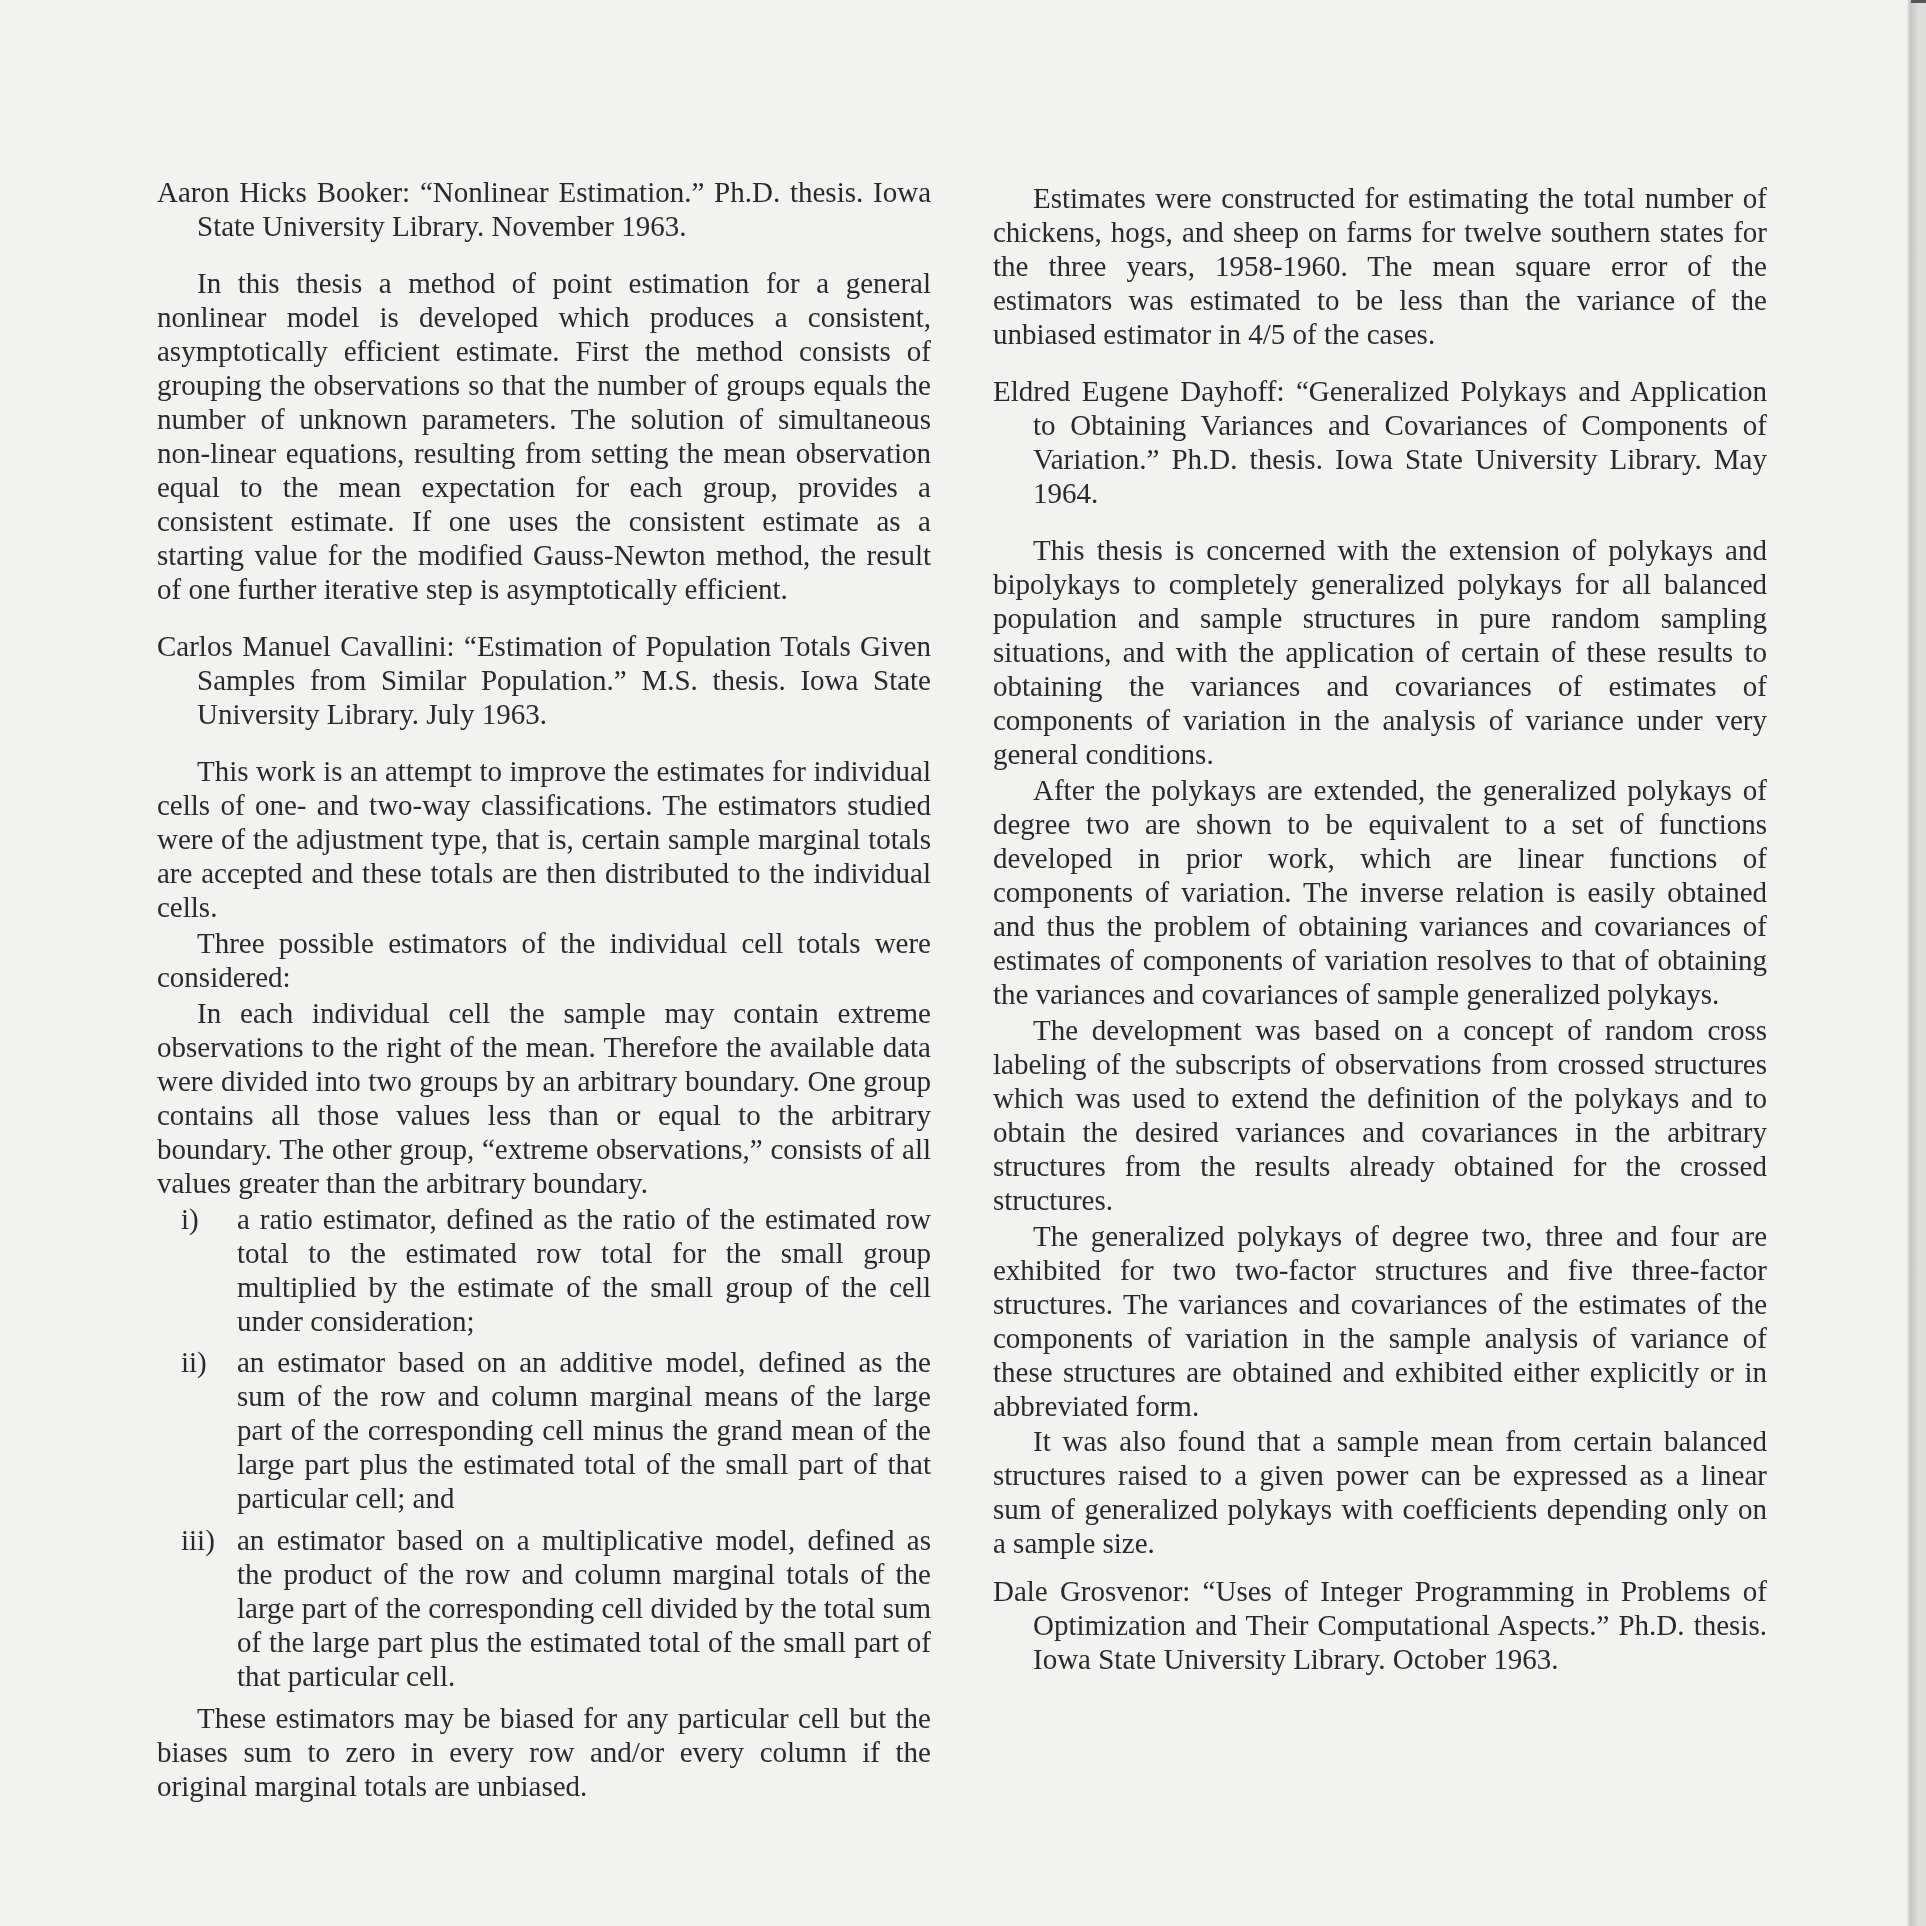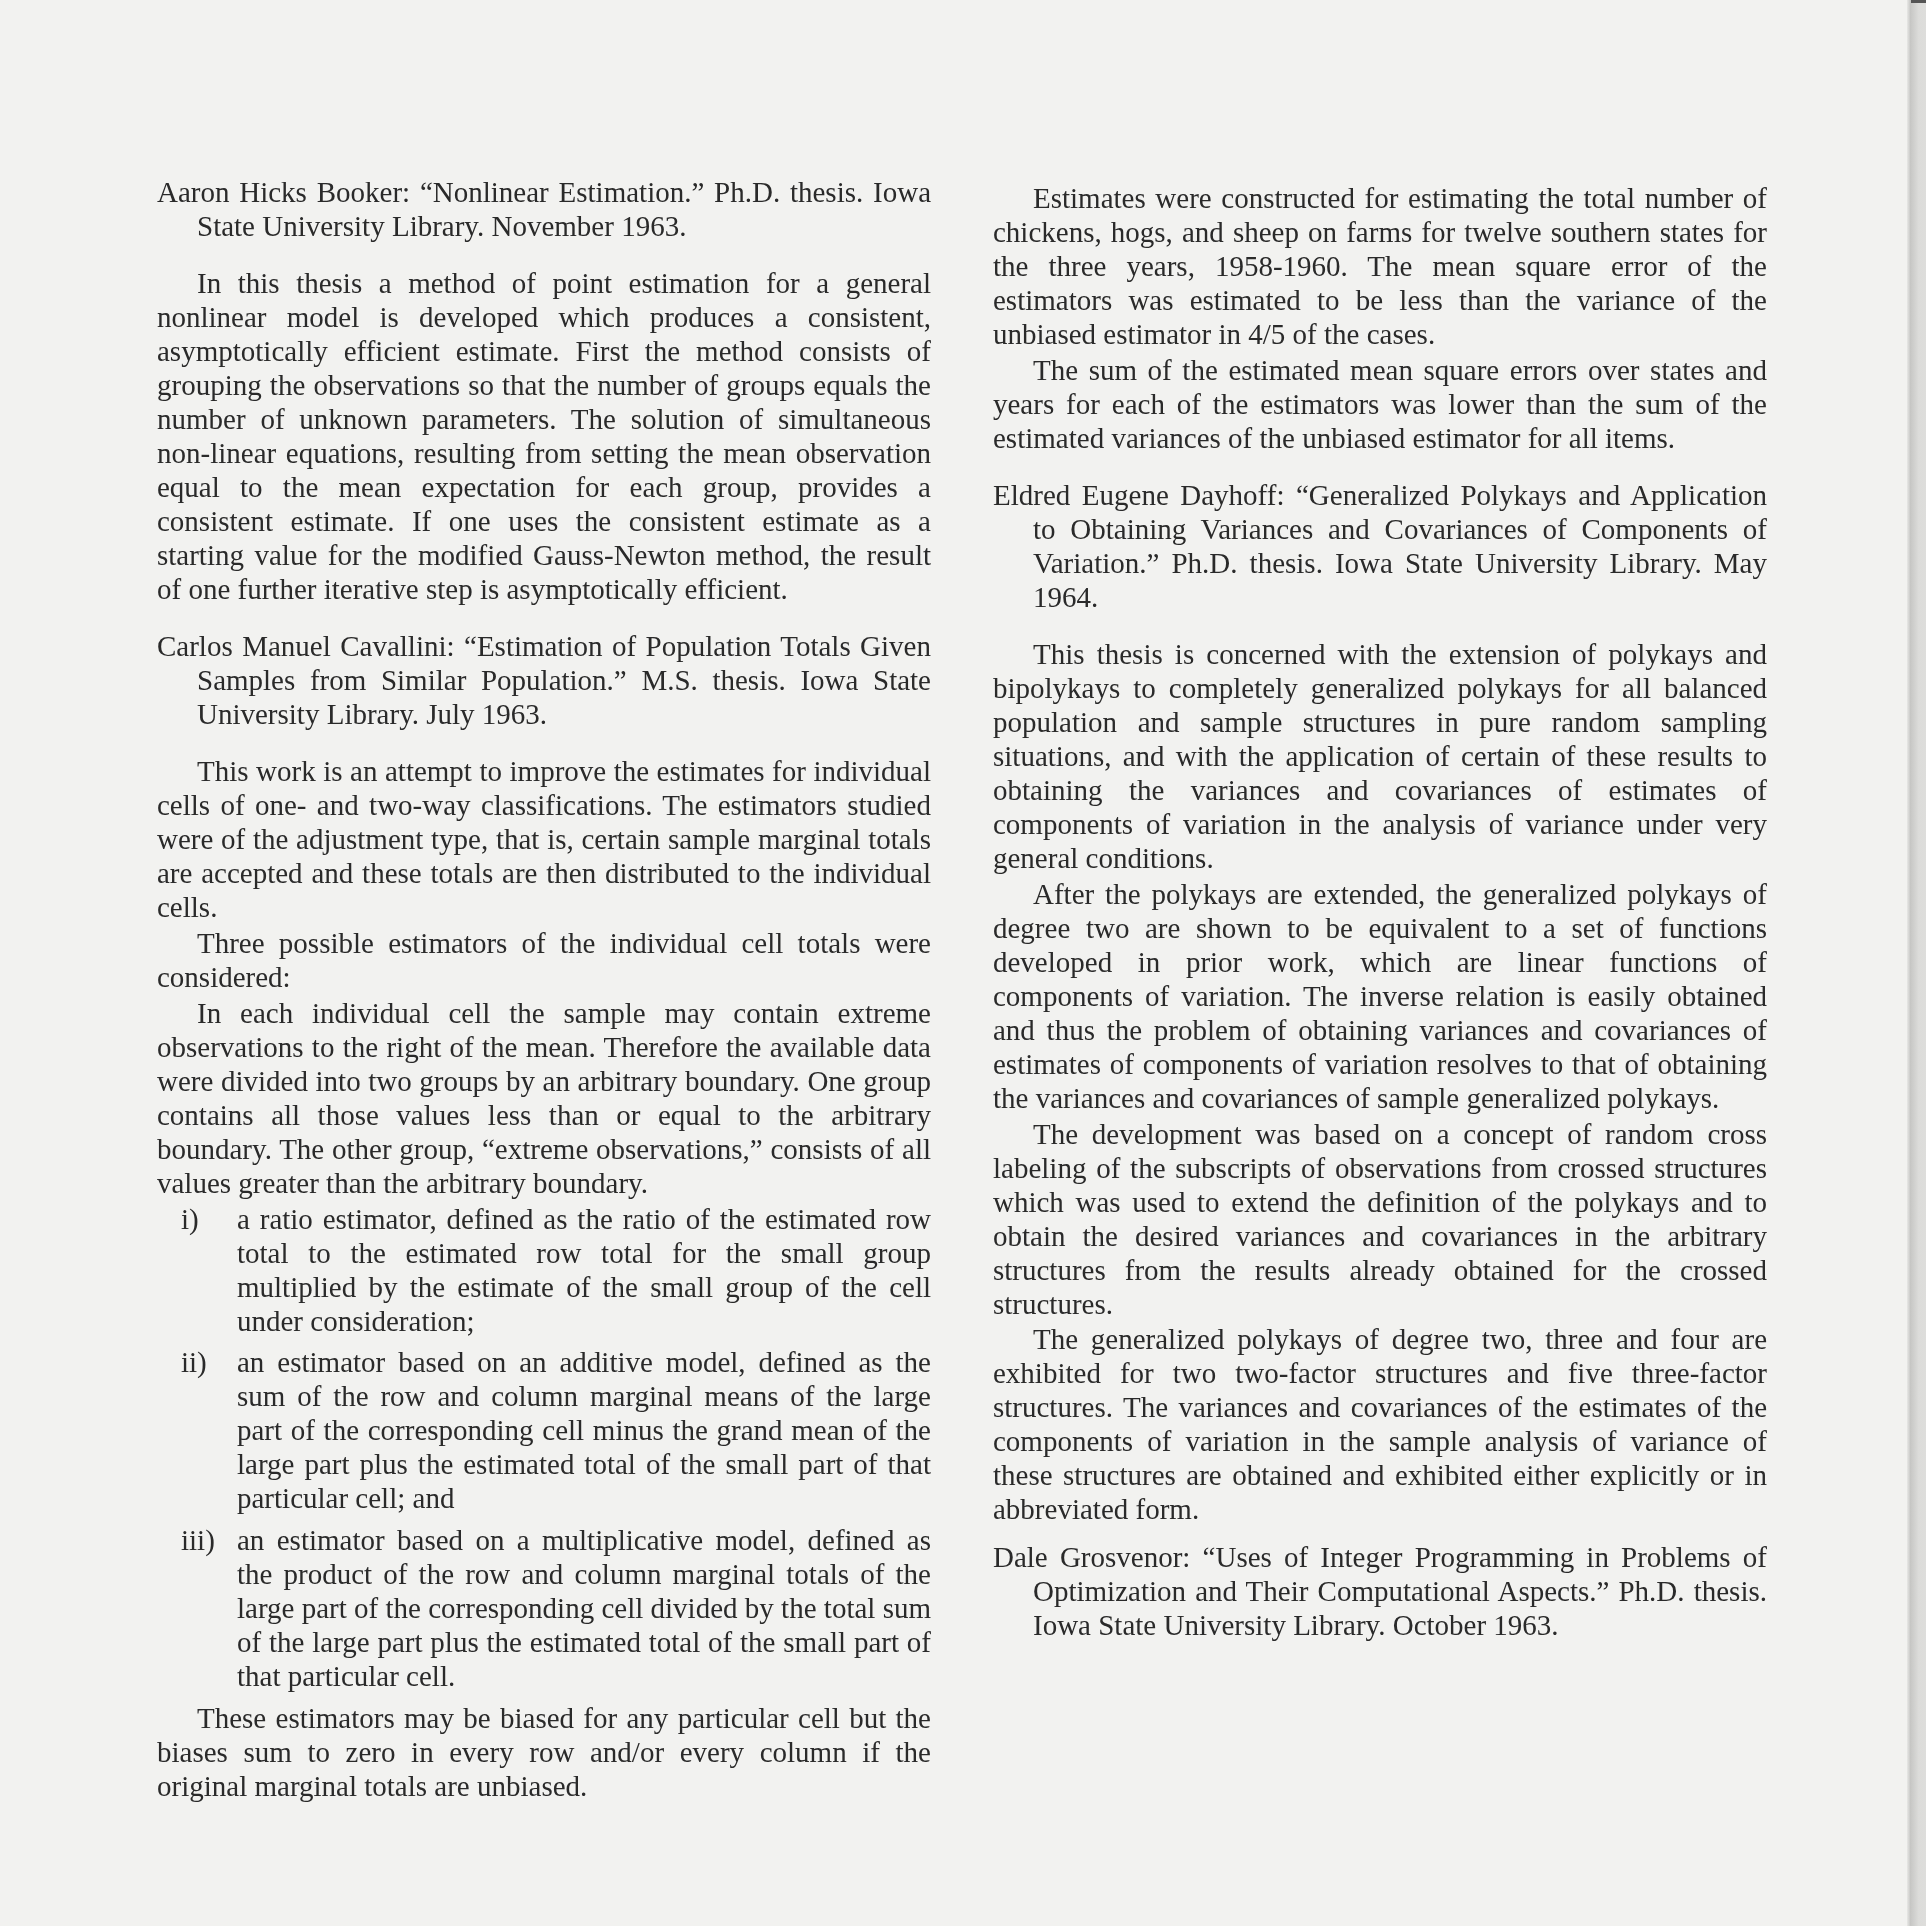--- a/index.html
+++ b/index.html
@@ -65,30 +65,30 @@
   </div>
   <div class="list-item">
     <span class="num">iii)</span>
     <span>an estimator based on a multiplicative model, defined as the product of the row and column marginal totals of the large part of the corresponding cell divided by the total sum of the large part plus the estimated total of the small part of that particular cell.</span>
   </div>
   <p class="para">These estimators may be biased for any particular cell but the biases sum to zero in every row and/or every column if the original marginal totals are unbiased.</p>
 </div>
 
 <div class="col right">
   <p class="para">Estimates were constructed for estimating the total number of chickens, hogs, and sheep on farms for twelve southern states for the three years, 1958-1960. The mean square error of the estimators was estimated to be less than the variance of the unbiased estimator in 4/5 of the cases.</p>
-  <p class="para">The sum of the estimated mean square errors over states and years for each of the estimators was lower than the sum of the estimated variances of the unbiased estimator for all items.</p>
   <div class="gap"></div>
 
   <div class="entry-head">
     <span class="author">Eldred Eugene Dayhoff</span><span>: “Generalized Polykays and Application to Obtaining Variances and Covariances of Components of Variation.” Ph.D. thesis. Iowa State University Library. May 1964.</span>
   </div>
   <p class="para">This thesis is concerned with the extension of polykays and bipolykays to completely generalized polykays for all balanced population and sample structures in pure random sampling situations, and with the application of certain of these results to obtaining the variances and covariances of estimates of components of variation in the analysis of variance under very general conditions.</p>
   <p class="para">After the polykays are extended, the generalized polykays of degree two are shown to be equivalent to a set of functions developed in prior work, which are linear functions of components of variation. The inverse relation is easily obtained and thus the problem of obtaining variances and covariances of estimates of components of variation resolves to that of obtaining the variances and covariances of sample generalized polykays.</p>
   <p class="para">The development was based on a concept of random cross labeling of the subscripts of observations from crossed structures which was used to extend the definition of the polykays and to obtain the desired variances and covariances in the arbitrary structures from the results already obtained for the crossed structures.</p>
   <p class="para">The generalized polykays of degree two, three and four are exhibited for two two-factor structures and five three-factor structures. The variances and covariances of the estimates of the components of variation in the sample analysis of variance of these structures are obtained and exhibited either explicitly or in abbreviated form.</p>
+  <p class="para">It was also found that a sample mean from certain balanced structures raised to a given power can be expressed as a linear sum of generalized polykays with coefficients depending only on a sample size.</p>
   <div class="gap" style="height:11.6px"></div>
 
   <div class="entry-head">
     <span class="author">Dale Grosvenor</span><span>: “Uses of Integer Programming in Problems of Optimization and Their Computational Aspects.” Ph.D. thesis. Iowa State University Library. October 1963.</span>
   </div>
 
 </div>
 
 
 </body></html>

